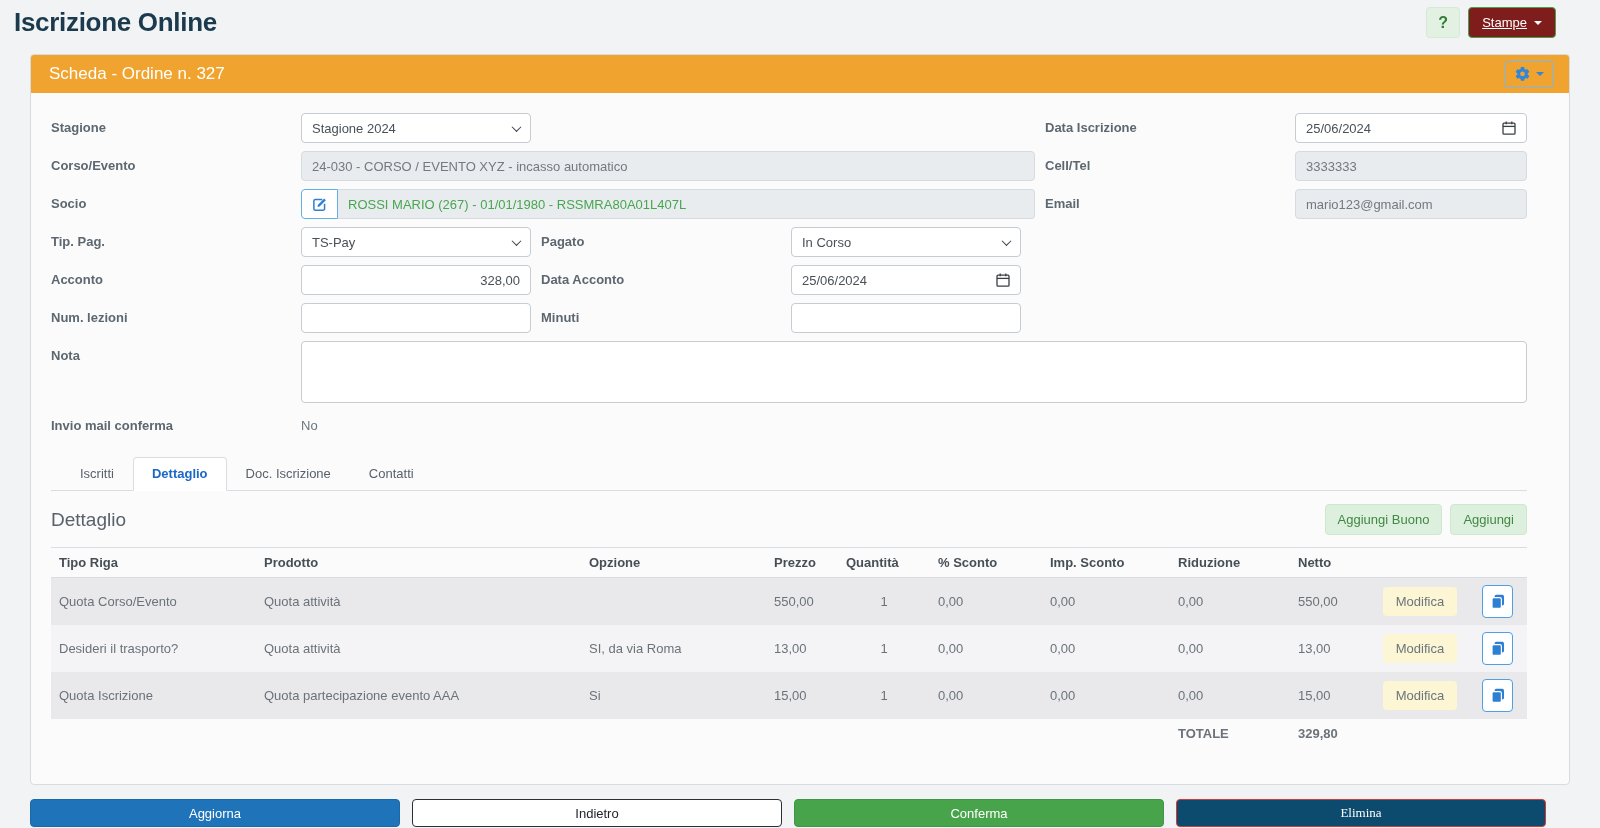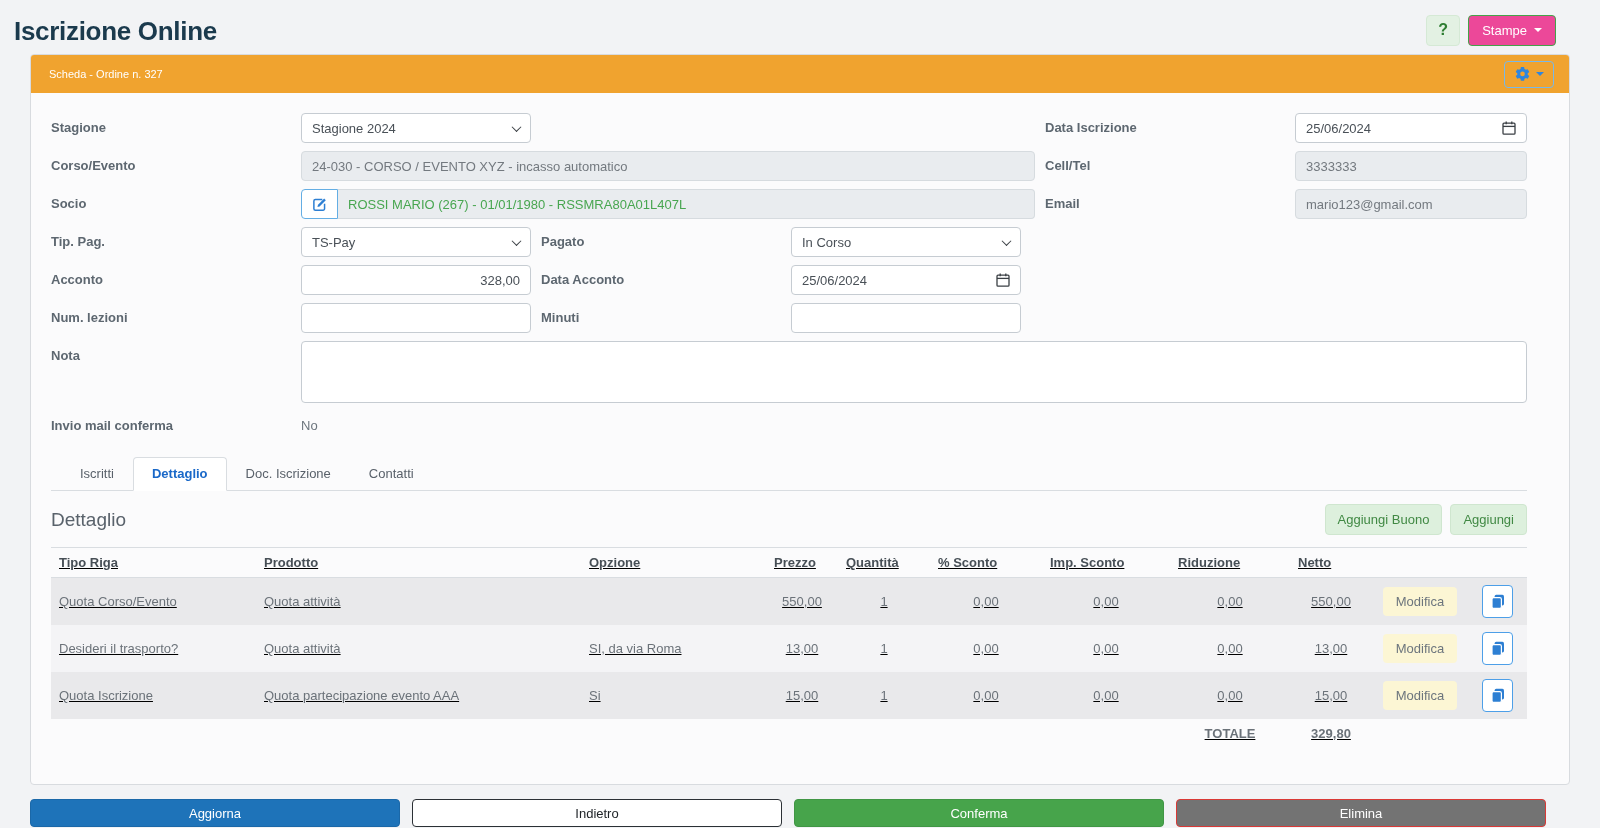--- a/index.html
+++ b/index.html
@@ -6,30 +6,30 @@
   html,body { margin:0; padding:0; }
   body {
     width:1600px; height:828px;
     background:#F2F3F5;
     font-family:"Liberation Sans", sans-serif;
     -webkit-font-smoothing:antialiased;
   }
   button { font-family:inherit; cursor:pointer; }
 
   
-  .topbar { display:flex; justify-content:space-between; align-items:center; padding:5px 44px 1px 14px; height:54px; }
+  .topbar { display:flex; justify-content:space-between; align-items:flex-end; padding:5px 44px 16px 14px; height:54px; }
   .page-title { font-size:26px; font-weight:700; color:#1B3A4D; margin:4px 0 0; letter-spacing:-0.3px; }
   .top-actions { display:flex; gap:8px; margin-top:2px; }
   .btn-help { width:34px; height:31px; background:#E3F1E3; border:1px solid #D5E9D5; border-radius:4px; color:#2E7D32; font-weight:700; font-size:16px; line-height:1; }
-  .btn-stampe { height:31px; padding:0 13px; background:#ec4899; border:1px solid #46A14A; border-radius:4px; color:#fff; font-size:13px; display:flex; align-items:center; gap:7px; }
+  .btn-stampe { height:31px; padding:0 13px; background:#7f1d1d; border:1px solid #46A14A; border-radius:4px; color:#fff; font-size:13px; display:flex; align-items:center; gap:7px;text-decoration:underline; }
   .caret { width:0; height:0; border-left:4px solid transparent; border-right:4px solid transparent; border-top:4px solid currentColor; display:inline-block; }
 
   
   .card { margin:0 30px; background:#FBFBFC; border:1px solid #D8DBDF; border-radius:4px; }
-  .card-header { background:#F0A32F; color:#fff; font-size:11px; height:38px; padding:0 15px 0 18px; display:flex; align-items:center; justify-content:space-between; border-radius:3px 3px 0 0; }
+  .card-header { background:#F0A32F; color:#fff; font-size:17px; height:38px; padding:0 15px 0 18px; display:flex; align-items:center; justify-content:space-between; border-radius:3px 3px 0 0; }
   .btn-gear { width:50px; height:27px; background:transparent; border:1px solid #79B8E8; border-radius:4px; display:flex; align-items:center; justify-content:center; gap:5px; color:#2E86DE; }
   .card-body { padding:20px 42px 36px 20px; }
 
   
   .form-grid { display:grid; grid-template-columns:240px 230px 240px 230px 1fr 240px 232px; column-gap:10px; row-gap:8px; grid-auto-rows:minmax(30px,auto); font-size:13px; }
   .lbl { color:#5D6770; font-weight:700; line-height:30px; white-space:nowrap; }
   .c1{grid-column:1} .c2{grid-column:2} .c3{grid-column:3} .c4{grid-column:4} .c6{grid-column:6} .c7{grid-column:7}
   .span2-6{grid-column:2/6}
   .ctrl { height:30px; border:1px solid #C6CCD2; border-radius:4px; background:#fff; font-size:13px; color:#495057; padding:0 10px; display:flex; align-items:center; width:100%;gap:40px; }
   input.ctrl { display:block; line-height:28px; }
@@ -50,38 +50,38 @@
   .tab { padding:8px 18px 9px; font-size:13px; color:#59616A; border:1px solid transparent; margin-bottom:-1px; background:transparent; }
   .tab.active { background:#fff; border-color:#D9DDE1 #D9DDE1 #fff #D9DDE1; border-radius:4px 4px 0 0; color:#1968C8; font-weight:700; }
 
   
   .section-head { display:flex; justify-content:space-between; align-items:center; margin-top:13px; }
   .section-title { font-size:19px; color:#59626B; font-weight:400; }
   .add-btns { display:flex; gap:8px; }
   .btn-add { background:#DDF0DD; color:#418944; border:1px solid #CFE6CF; border-radius:4px; padding:7px 12px; font-size:13px; }
 
   
-  table.detail { width:100%; border-collapse:collapse; table-layout:fixed; font-size:13px; margin-top:12px;text-decoration:underline; }
+  table.detail { width:100%; border-collapse:collapse; table-layout:fixed; font-size:13px; margin-top:12px; }
   table.detail thead th { border-top:1px solid #D9DDE1; border-bottom:1px solid #D9DDE1; color:#474F56; font-weight:700; padding:7px 8px; text-align:left; }
   table.detail td { padding:7px 8px; color:#6B7279; vertical-align:middle; overflow:hidden; white-space:nowrap; }
   tbody tr:nth-child(odd) { background:#E9E9EB; }
   tbody tr:nth-child(even) { background:#F4F4F6; }
-  .num { text-align:center; }
+  .num { text-align:left; }
   .ctr { text-align:center; }
   .btn-modifica { background:#FCF6D4; color:#6C757D; border:none; border-radius:4px; padding:7px 13px; font-size:13px; }
   .btn-copy { width:31px; height:33px; background:#fff; border:1px solid #4D9FE8; border-radius:4px; display:inline-flex; align-items:center; justify-content:center; padding:0; }
   tfoot td { padding:11px 8px; font-weight:700; color:#474F56; background:transparent; }
 
   
   .footer-buttons { display:grid; grid-template-columns:repeat(4,1fr); gap:12px; margin:14px 54px 0 30px; }
   .fbtn { height:28px; border-radius:4px; font-size:13px; display:flex; align-items:center; justify-content:center; border:1px solid transparent; }
   .fbtn.indietro { background:#fff; border-color:#2B3035; color:#212529; }
   .fbtn.aggiorna { background:#1E73B9; border-color:#1B68A8; color:#fff; }
   .fbtn.conferma { background:#47A44B; border-color:#419645; color:#fff; }
-  .fbtn.elimina  { background:#737373; border-color:#D93936; color:#fff; }
+  .fbtn.elimina  { background:#0c4a6e; border-color:#D93936; color:#fff;font-family:Liberation Serif, serif; }
 </style>
 </head>
 <body>
 
 <div class="topbar">
   <h1 class="page-title">Iscrizione Online</h1>
   <div class="top-actions">
     <button class="btn-help">
       <span>?</span>
     </button>

